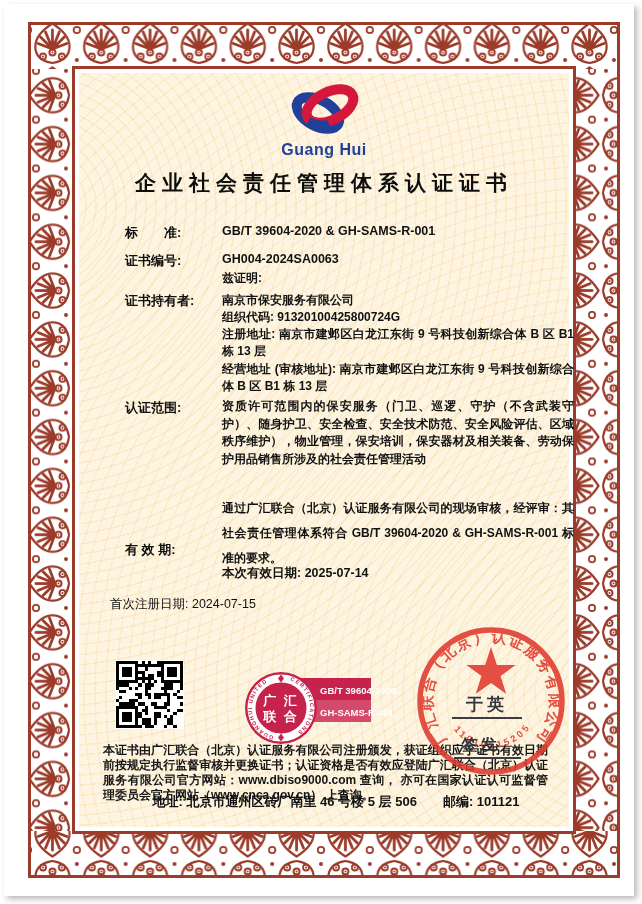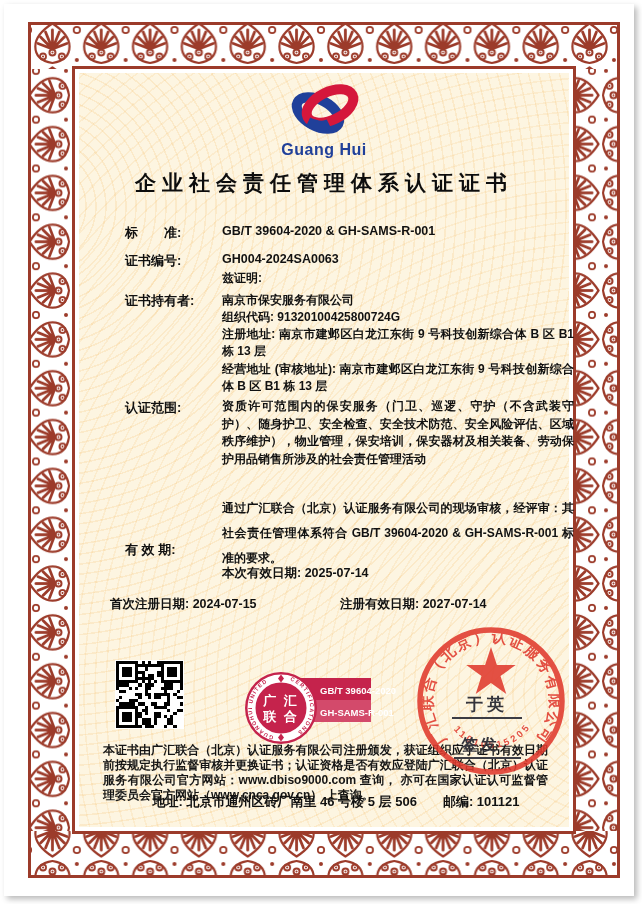--- a/index.html
+++ b/index.html
@@ -16,21 +16,21 @@
     box-shadow:inset 0 0 0 4px #ffffff;color:#111;}
   .abs{position:absolute;}
   .logo-wrap{top:12px;left:0;width:100%;text-align:center;}
   .logo-text{font-size:16px;font-weight:bold;color:#20409a;letter-spacing:.5px;margin-top:-2px;}
   .cert-title{top:100px;left:0;width:100%;text-align:center;font-size:21px;font-weight:800;
     letter-spacing:6px;color:#0d0d0d;white-space:nowrap;}
   .lbl{left:43px;font-size:13px;font-weight:bold;white-space:pre;margin-left:7px;}
   .val{left:147px;font-size:12.5px;font-weight:bold;}
   .blk{left:147px;width:352px;font-size:12px;font-weight:bold;line-height:17px;text-align:justify;}
   .audit{line-height:25px;margin-top:20px;}
-  .row2 .item{position:absolute;font-size:12.5px;font-weight:bold;white-space:nowrap;}
+  .row2 .item{position:absolute;font-size:12.5px;font-weight:normal;white-space:nowrap;}
   .qr{left:40px;top:591px;width:67px;height:67px;background:#fff;padding:1px;}
   .qr-grid{display:grid;grid-template-columns:repeat(21,1fr);grid-template-rows:repeat(21,1fr);
     width:67px;height:67px;}
   .qr-grid i{display:block;}
   .qr-grid i.b{background:#000;}
   .badge{left:166px;top:600px;}
   .stamp{left:328px;top:552px;pointer-events:none;}
   .signature{left:352px;top:624px;width:120px;text-align:center;color:#34343c;z-index:6;}
   .sig-name{font-size:17px;font-weight:bold;letter-spacing:4px;
     border-bottom:2px solid #3c3c44;display:inline-block;padding:0 14px 1px 14px;}
@@ -116,21 +116,20 @@
       <div class="abs lbl" style="top:330px">认证范围:</div>
       <div class="abs blk" style="top:329px;line-height:17.5px">资质许可范围内的保安服务（门卫、巡逻、守护（不含武装守护）、随身护卫、安全检查、安全技术防范、安全风险评估、区域秩序维护），物业管理，保安培训，保安器材及相关装备、劳动保护用品销售所涉及的社会责任管理活动</div>
 
       <div class="abs blk audit" style="top:407px">通过广汇联合（北京）认证服务有限公司的现场审核，经评审：其社会责任管理体系符合 GB/T 39604-2020 &amp; GH-SAMS-R-001 标准的要求。</div>
 
       <div class="abs lbl" style="top:472px">有 效 期:</div>
       <div class="abs val" style="top:496px">本次有效日期: 2025-07-14</div>
 
       <div class="abs row2" style="top:527px;left:0;width:100%;height:20px">
         <span class="item" style="left:35px">首次注册日期: 2024-07-15</span>
-        <span class="item" style="left:265px">注册有效日期: 2027-07-14</span>
       </div>
 
       <div class="abs qr">
         <div class="qr-grid">
             <i class="b"></i>
             <i class="b"></i>
             <i class="b"></i>
             <i class="b"></i>
             <i class="b"></i>
             <i class="b"></i>

